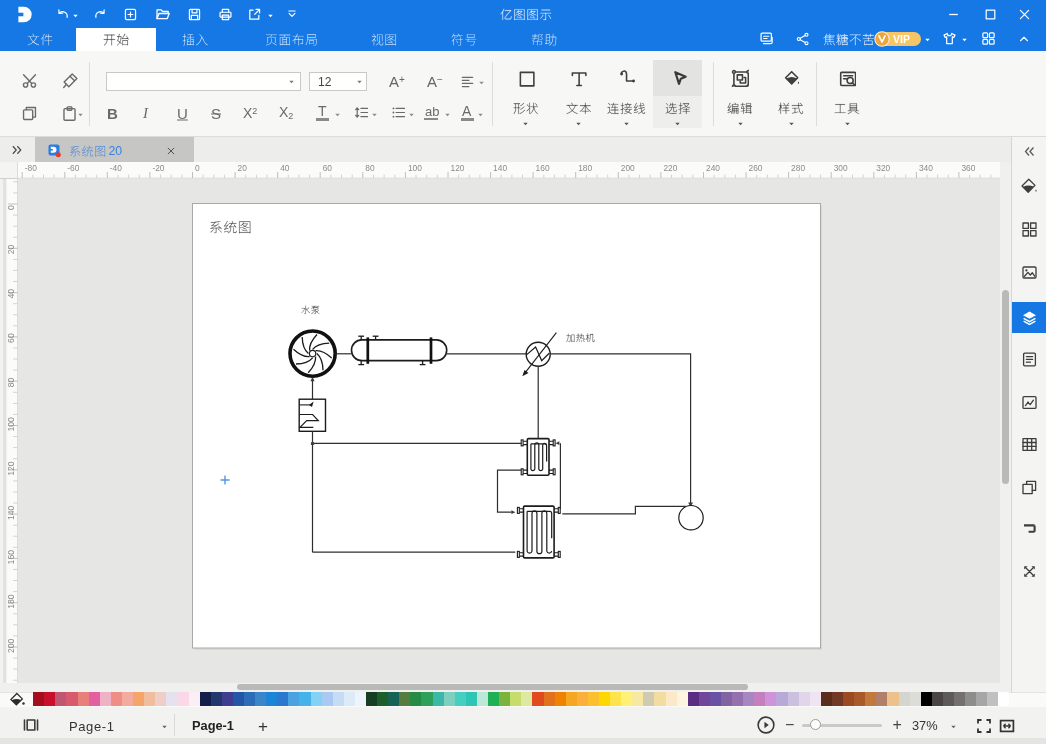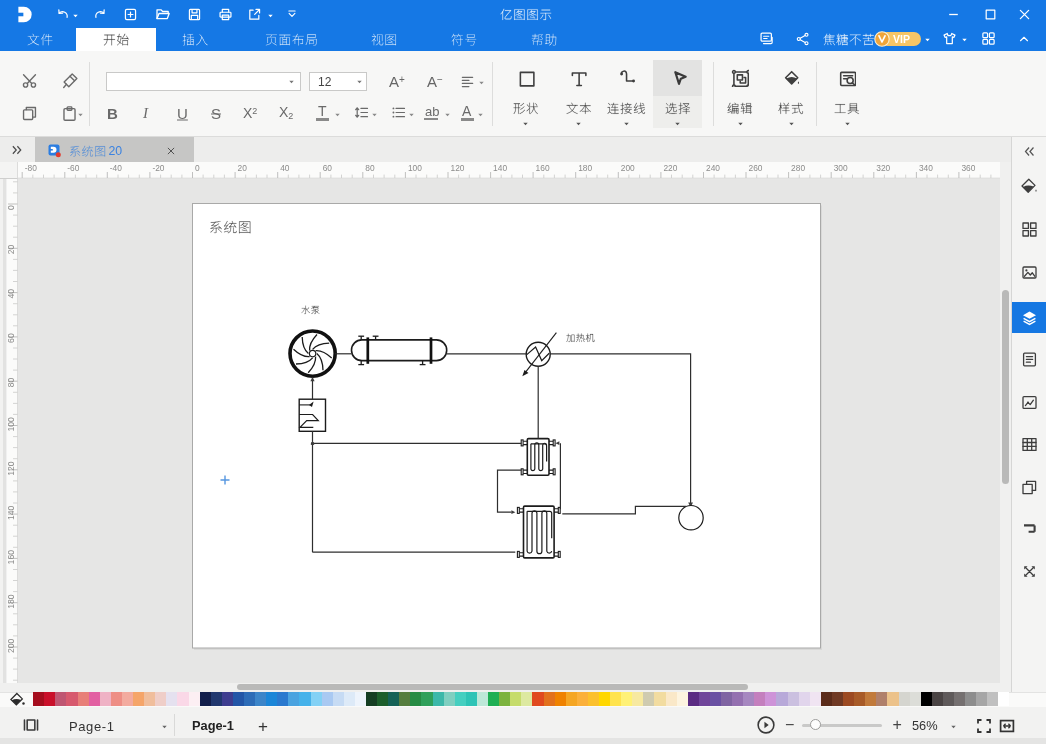--- a/index.html
+++ b/index.html
@@ -900,21 +900,21 @@
 <div class="abs" style="left:192px;top:725.5px;transform:translateY(-50%);font-size:12.8px;color:#222;font-weight:bold;font-style:normal;text-decoration:none;font-family:'Liberation Sans';line-height:1">Page-1</div>
 <div class="abs" style="left:258px;top:725.5px;transform:translateY(-50%);font-size:17px;color:#333;font-weight:normal;font-style:normal;text-decoration:none;font-family:'Liberation Sans';line-height:1">+</div>
 <svg class="abs" style="left:757.0px;top:716.0px" width="18" height="18" viewBox="0 0 16 16">
     <circle cx="8" cy="8" r="7" stroke="#3a3a3a" fill="none" stroke-width="1.4" stroke-linecap="round" stroke-linejoin="round"></circle>
     <path d="M6.6 5.2 L10.4 8 6.6 10.8 Z" fill="#3a3a3a"></path>
   </svg>
 <div class="abs" style="left:785px;top:724.5px;transform:translateY(-50%);font-size:16px;color:#444;font-weight:normal;font-style:normal;text-decoration:none;font-family:'Liberation Sans';line-height:1">−</div>
 <div class="abs" style="left:802px;top:723.5px;width:80px;height:3px;background:#c9c9c8;border-radius:2px"></div>
 <div class="abs" style="left:810px;top:719px;width:11px;height:11px;background:#fdfdfd;border:1px solid #9c9c9b;border-radius:50%"></div>
 <div class="abs" style="left:892.5px;top:724.5px;transform:translateY(-50%);font-size:16px;color:#444;font-weight:normal;font-style:normal;text-decoration:none;font-family:'Liberation Sans';line-height:1">+</div>
-<div class="abs" style="left:912px;top:725.5px;transform:translateY(-50%);font-size:12.8px;color:#333;font-weight:normal;font-style:normal;text-decoration:none;font-family:'Liberation Sans';line-height:1">56%</div>
+<div class="abs" style="left:912px;top:725.5px;transform:translateY(-50%);font-size:12.8px;color:#333;font-weight:normal;font-style:normal;text-decoration:none;font-family:'Liberation Sans';line-height:1">37%</div>
 <svg class="abs" style="left:948.5px;top:722.0px" width="9" height="9" viewBox="0 0 16 16">
     <path d="M4 6.5 l4 4.5 4 -4.5 z" fill="#666"></path>
   </svg>
 <svg class="abs" style="left:976.0px;top:717.5px" width="16" height="16" viewBox="0 0 16 16">
     <path d="M2 5.5 V2 h3.5 M10.5 2 H14 v3.5 M14 10.5 V14 h-3.5 M5.5 14 H2 v-3.5" stroke="#333" fill="none" stroke-width="1.8"></path>
   </svg>
 <svg class="abs" style="left:998.5px;top:717.5px" width="16" height="16" viewBox="0 0 16 16">
     <rect x="1.6" y="2.6" width="12.8" height="10.8" stroke="#333" fill="none" stroke-width="1.7"></rect>
     <path d="M4.4 8 h7.2 M4.4 8 l2.2 -2.2 M4.4 8 l2.2 2.2 M11.6 8 l-2.2 -2.2 M11.6 8 l-2.2 2.2" stroke="#333" fill="none" stroke-width="1.3"></path>
   </svg>

